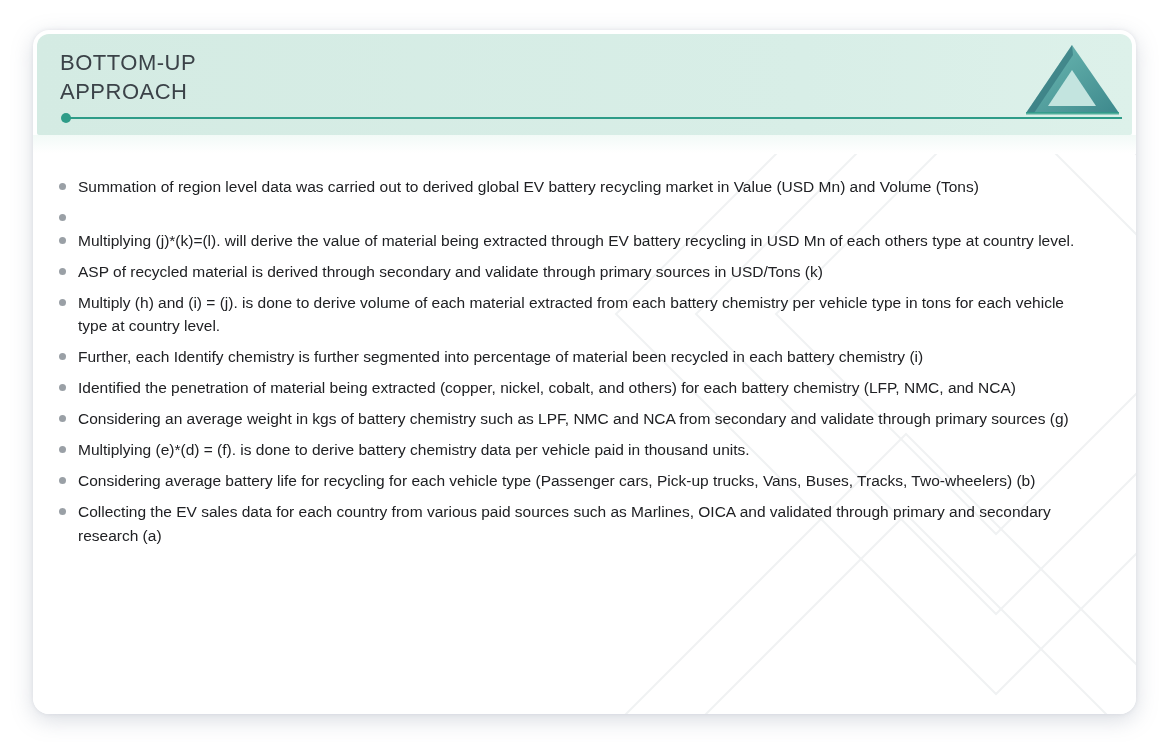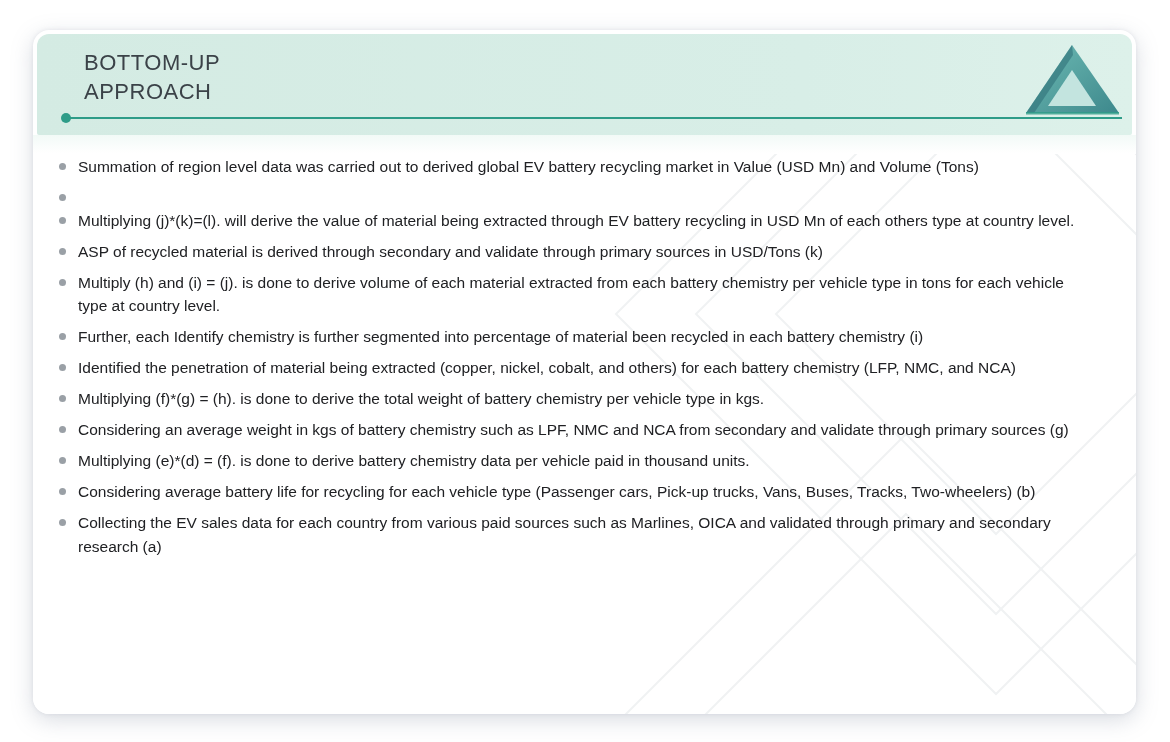--- a/index.html
+++ b/index.html
@@ -29,21 +29,20 @@
     border-radius: 12px 12px 2px 2px;
   }
   .title {
     position: absolute;
     left: 23px; top: 14px;
     font-size: 22px;
     line-height: 29px;
     letter-spacing: 0.5px;
     color: #3b4248;
     font-weight: 400;
-    margin-left: 24px;
   }
   .accent-line {
     position: absolute;
     left: 26px; right: 10px;
     bottom: 16px;
     height: 2px;
     background: #2e9c88;
   }
   .accent-dot {
     position: absolute;
@@ -65,21 +64,21 @@
   }
   .bg-pattern {
     position: absolute;
     right: 0; bottom: 0;
     width: 560px; height: 560px;
     pointer-events: none;
   }
   ul.bullets {
     position: relative;
     list-style: none;
-    padding: 20px 46px 0 26px;
+    padding: 40px 46px 0 26px;
   }
   ul.bullets li {
     display: flex;
     align-items: flex-start;
     margin-bottom: 7.5px;
   }
   .dot {
     flex: 0 0 auto;
     width: 7px; height: 7px;
     border-radius: 50%;
@@ -154,24 +153,20 @@
         <li>
             <span class="dot"></span>
             <span class="bullet-text">Further, each Identify chemistry is further segmented into percentage of material been recycled in each battery chemistry (i)</span>
           </li>
         <li>
             <span class="dot"></span>
             <span class="bullet-text">Identified the penetration of material being extracted (copper, nickel, cobalt, and others) for each battery chemistry (LFP, NMC, and NCA)</span>
           </li>
         <li>
             <span class="dot"></span>
-            <span class="bullet-text">Multiplying (f)*(g) = (h). is done to derive the total weight of battery chemistry per vehicle type in kgs.</span>
-          </li>
-        <li>
-            <span class="dot"></span>
             <span class="bullet-text">Considering an average weight in kgs of battery chemistry such as LPF, NMC and NCA from secondary and validate through primary sources (g)</span>
           </li>
         <li>
             <span class="dot"></span>
             <span class="bullet-text">Multiplying (e)*(d) = (f). is done to derive battery chemistry data per vehicle paid in thousand units.</span>
           </li>
         <li>
             <span class="dot"></span>
             <span class="bullet-text">Considering average battery life for recycling for each vehicle type (Passenger cars, Pick-up trucks, Vans, Buses, Tracks, Two-wheelers) (b)</span>
           </li>

